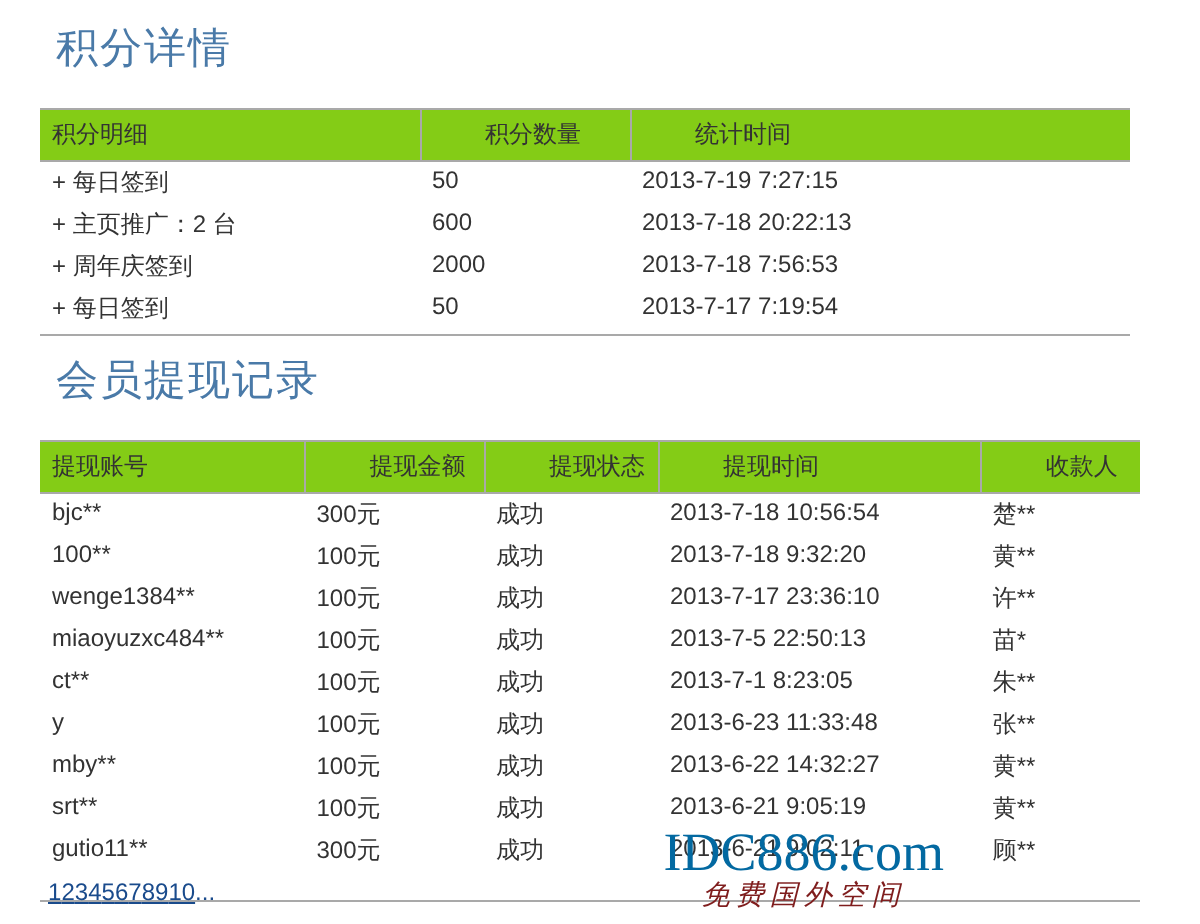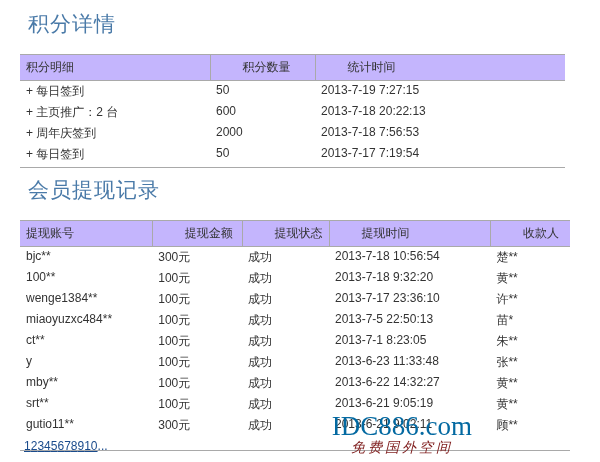--- a/index.html
+++ b/index.html
@@ -57,21 +57,21 @@
     left: 20px;
     top: 220px;
     width: 550px;
   }
   .tbl thead th {
     text-align: left;
     font-weight: normal;
     padding: 4px 6px;
     border-top: 1px solid #a9a9a9;
     border-bottom: 1px solid #a9a9a9;
-    background: #c4b5fd;
+    background: #84cc16;
     white-space: nowrap;
   }
   .tbl thead th.sep {
     border-left: 1px solid #a9a9a9;
     padding-left: 32px;
   }
   .tbl tbody td {
     padding: 2px 6px;
     border: none;
     white-space: nowrap;

